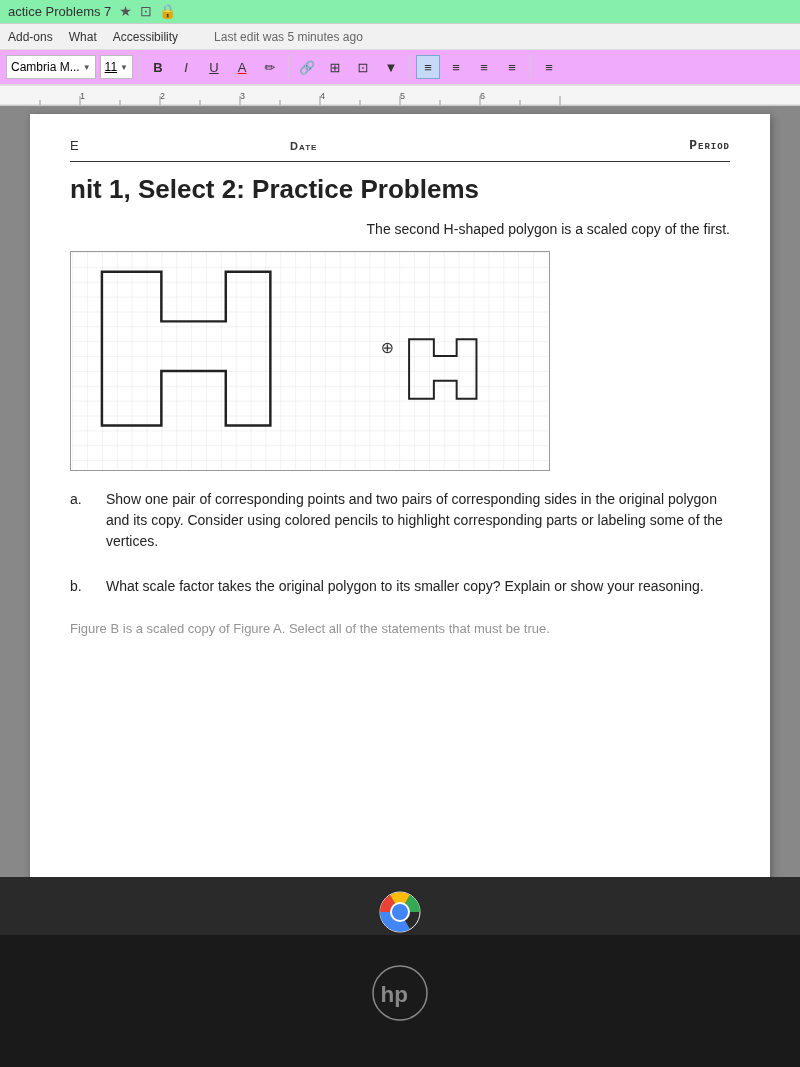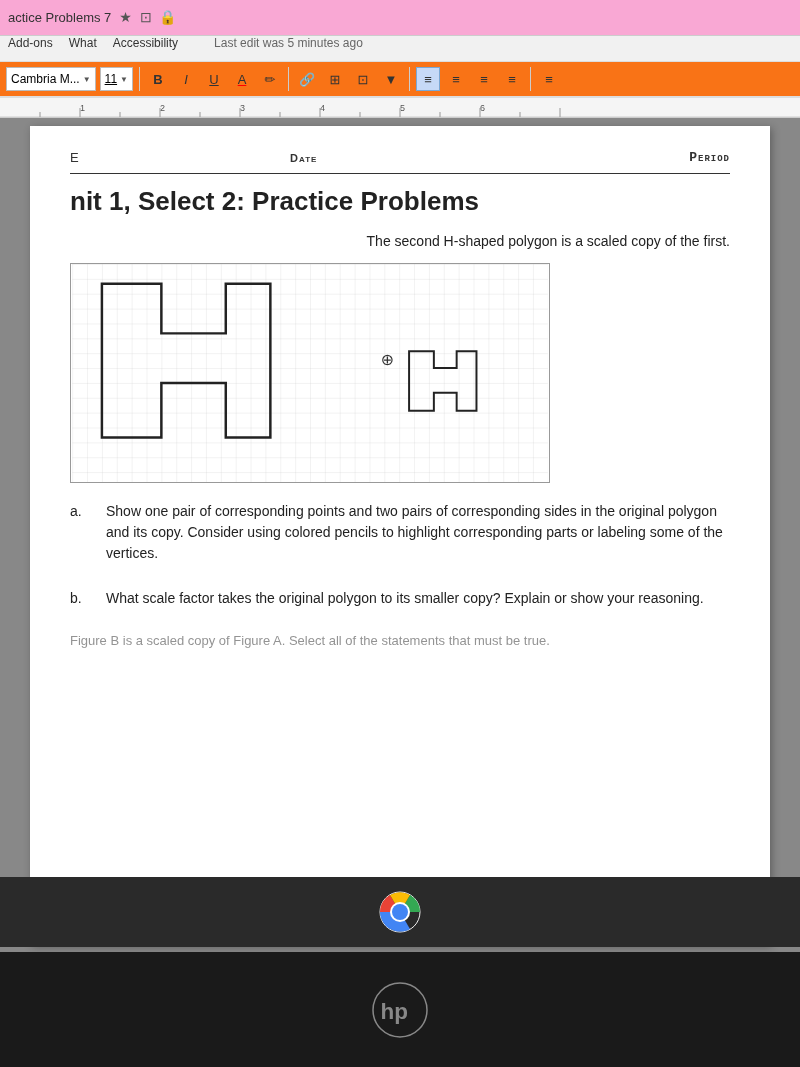--- a/index.html
+++ b/index.html
@@ -7,22 +7,22 @@
       width: 800px;
       height: 1067px;
       background: #1a1a1a;
       font-family: 'Times New Roman', serif;
       overflow: hidden;
       position: relative;
     }
 
     
     .title-bar {
-      background: #f9a8d4;
-      height: 36px;
+      background: #86efac;
+      height: 24px;
       display: flex;
       align-items: center;
       padding: 0 8px;
       gap: 8px;
       border-bottom: 1px solid #ccc;
     }
 
     .title-text {
       font-family: Arial, sans-serif;
       font-size: 13px;
@@ -33,20 +33,21 @@
       font-size: 14px;
       color: #555;
       cursor: pointer;
     }
 
     
     .menu-bar {
       background: #f1f1f1;
       height: 26px;
       display: flex;
+      align-items: center;
       padding: 0 8px;
       gap: 16px;
       border-bottom: 1px solid #ddd;
     }
 
     .menu-item {
       font-family: Arial, sans-serif;
       font-size: 12px;
       color: #333;
       cursor: pointer;
@@ -54,21 +55,21 @@
 
     .last-edit {
       font-family: Arial, sans-serif;
       font-size: 12px;
       color: #666;
       margin-left: 20px;
     }
 
     
     .toolbar {
-      background: #f97316;
+      background: #f0abfc;
       height: 36px;
       display: flex;
       align-items: center;
       padding: 0 6px;
       gap: 4px;
       border-bottom: 2px solid #ddd;
     }
 
     .toolbar-divider {
       width: 1px;
@@ -260,21 +261,21 @@
     }
 
     
     .hp-area {
       background: #1a1a1a;
       height: 115px;
       display: flex;
       align-items: center;
       justify-content: center;
       position: absolute;
-      bottom: 0;
+      bottom: 17px;
       width: 100%;
     }
 
     .hp-logo {
       width: 60px;
       height: 60px;
     }
 
     
     .select-wrapper {

